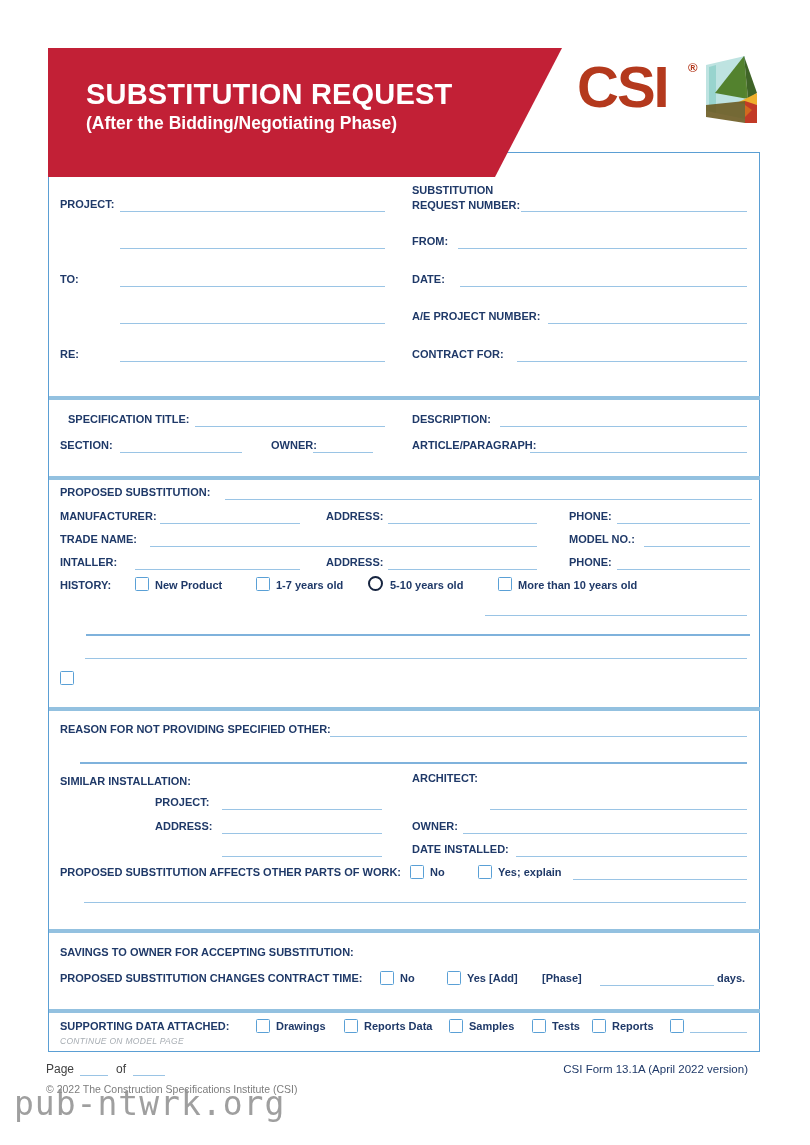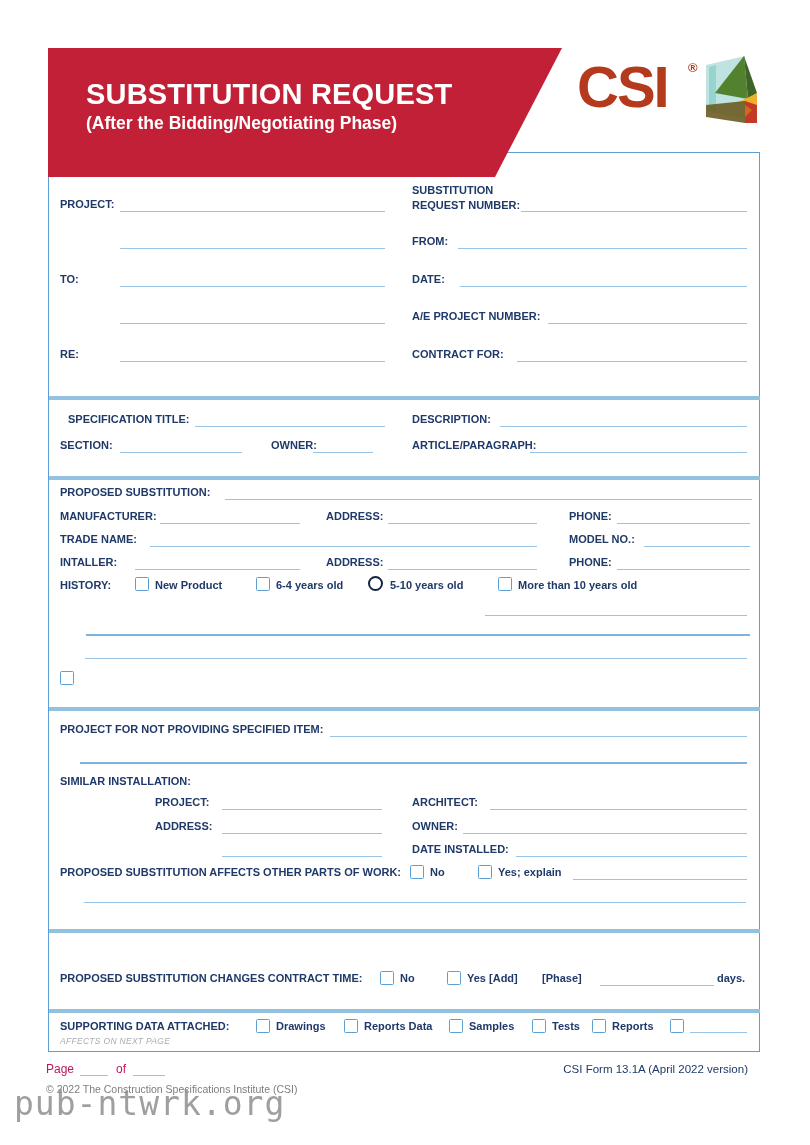--- a/index.html
+++ b/index.html
@@ -19,21 +19,21 @@
   #form-box{left:48px;top:152px;width:710px;height:898px;border:1.5px solid #5b9fd4;background:#ffffff;z-index:1;}
   .divider{left:49px;width:711px;height:3.5px;background:#93c1e0;z-index:2;}
   
   .lbl{font-size:11px;font-weight:bold;color:#1f3968;white-space:nowrap;z-index:5;line-height:13px;}
   .ln{height:0;border-bottom:1.5px solid #9ac4e5;z-index:5;}
   .ln.strong{border-bottom-color:#7fb2dc;border-bottom-width:2px;}
   .cb{width:12px;height:12px;border:1.5px solid #5aa0d6;border-radius:1.5px;background:#fff;z-index:5;}
   .rd{width:11px;height:11px;border:2.8px solid #16243f;border-radius:50%;background:#fff;z-index:5;}
   .note{font-size:8.5px;font-style:italic;color:#a7adb3;letter-spacing:.3px;z-index:5;}
   
-  .foot-navy{font-size:12px;color:#be185d;z-index:5;}
+  .foot-navy{font-size:12px;color:#404040;z-index:5;}
   .foot-version{font-size:11.5px;color:#1f3968;z-index:5;}
   .foot-copy{font-size:10.5px;color:#7d7d7d;z-index:5;}
   #watermark{left:14px;top:1084px;font-family:"DejaVu Sans Mono",monospace;font-size:33px;
              color:#8f8f8f;opacity:.85;letter-spacing:1px;z-index:6;white-space:nowrap;}
 </style>
 </head>
 <body>
 
 <div id="page">
 
@@ -111,56 +111,57 @@
   <div class="abs ln" style="left:135px;top:569px;width:165px"></div>
   <div class="abs lbl" style="left:326px;top:556px">ADDRESS:</div>
   <div class="abs ln" style="left:388px;top:569px;width:149px"></div>
   <div class="abs lbl" style="left:569px;top:556px">PHONE:</div>
   <div class="abs ln" style="left:617px;top:569px;width:133px"></div>
 
   <div class="abs lbl" style="left:60px;top:579px">HISTORY:</div>
   <div class="abs cb" style="left:135px;top:577px"></div>
   <div class="abs lbl" style="left:155px;top:579px">New Product</div>
   <div class="abs cb" style="left:256px;top:577px"></div>
-  <div class="abs lbl" style="left:276px;top:579px">6-4 years old</div>
+  <div class="abs lbl" style="left:276px;top:579px">1-7 years old</div>
   <div class="abs rd" style="left:368px;top:576px"></div>
   <div class="abs lbl" style="left:390px;top:579px">5-10 years old</div>
   <div class="abs cb" style="left:498px;top:577px"></div>
   <div class="abs lbl" style="left:518px;top:579px">More than 10 years old</div>
 
   <div class="abs ln" style="left:485px;top:615px;width:262px"></div>
   <div class="abs ln strong" style="left:86px;top:634px;width:664px"></div>
   <div class="abs ln" style="left:85px;top:658px;width:662px"></div>
   <div class="abs cb" style="left:60px;top:671px"></div>
 
-  <div class="abs lbl" style="left:60px;top:723px">PROJECT FOR NOT PROVIDING SPECIFIED ITEM:</div>
+  <div class="abs lbl" style="left:60px;top:723px">REASON FOR NOT PROVIDING SPECIFIED OTHER:</div>
   <div class="abs ln" style="left:330px;top:736px;width:417px"></div>
   <div class="abs ln strong" style="left:80px;top:762px;width:667px"></div>
 
   <div class="abs lbl" style="left:60px;top:775px">SIMILAR INSTALLATION:</div>
   <div class="abs lbl" style="left:155px;top:796px">PROJECT:</div>
   <div class="abs ln" style="left:222px;top:809px;width:160px"></div>
-  <div class="abs lbl" style="left:412px;top:796px">ARCHITECT:</div>
+  <div class="abs lbl" style="left:412px;top:772px">ARCHITECT:</div>
   <div class="abs ln" style="left:490px;top:809px;width:257px"></div>
   <div class="abs lbl" style="left:155px;top:820px">ADDRESS:</div>
   <div class="abs ln" style="left:222px;top:833px;width:160px"></div>
   <div class="abs lbl" style="left:412px;top:820px">OWNER:</div>
   <div class="abs ln" style="left:463px;top:833px;width:284px"></div>
   <div class="abs ln" style="left:222px;top:856px;width:160px"></div>
   <div class="abs lbl" style="left:412px;top:843px">DATE INSTALLED:</div>
   <div class="abs ln" style="left:516px;top:856px;width:231px"></div>
 
   <div class="abs lbl" style="left:60px;top:866px">PROPOSED SUBSTITUTION AFFECTS OTHER PARTS OF WORK:</div>
   <div class="abs cb" style="left:410px;top:865px"></div>
   <div class="abs lbl" style="left:430px;top:866px">No</div>
   <div class="abs cb" style="left:478px;top:865px"></div>
   <div class="abs lbl" style="left:498px;top:866px">Yes; explain</div>
   <div class="abs ln" style="left:573px;top:879px;width:174px"></div>
   <div class="abs ln" style="left:84px;top:902px;width:662px"></div>
 
+  <div class="abs lbl" style="left:60px;top:946px">SAVINGS TO OWNER FOR ACCEPTING SUBSTITUTION:</div>
   <div class="abs lbl" style="left:60px;top:972px">PROPOSED SUBSTITUTION CHANGES CONTRACT TIME:</div>
   <div class="abs cb" style="left:380px;top:971px"></div>
   <div class="abs lbl" style="left:400px;top:972px">No</div>
   <div class="abs cb" style="left:447px;top:971px"></div>
   <div class="abs lbl" style="left:467px;top:972px">Yes [Add]</div>
   <div class="abs lbl" style="left:542px;top:972px">[Phase]</div>
   <div class="abs ln" style="left:600px;top:985px;width:114px"></div>
   <div class="abs lbl" style="left:717px;top:972px">days.</div>
 
   <div class="abs lbl" style="left:60px;top:1020px">SUPPORTING DATA ATTACHED:</div>
@@ -169,21 +170,21 @@
   <div class="abs cb" style="left:344px;top:1019px"></div>
   <div class="abs lbl" style="left:364px;top:1020px">Reports Data</div>
   <div class="abs cb" style="left:449px;top:1019px"></div>
   <div class="abs lbl" style="left:469px;top:1020px">Samples</div>
   <div class="abs cb" style="left:532px;top:1019px"></div>
   <div class="abs lbl" style="left:552px;top:1020px">Tests</div>
   <div class="abs cb" style="left:592px;top:1019px"></div>
   <div class="abs lbl" style="left:612px;top:1020px">Reports</div>
   <div class="abs cb" style="left:670px;top:1019px"></div>
   <div class="abs ln" style="left:690px;top:1032px;width:57px"></div>
-  <div class="abs note" style="left:60px;top:1036px">AFFECTS ON NEXT PAGE</div>
+  <div class="abs note" style="left:60px;top:1036px">CONTINUE ON MODEL PAGE</div>
 
   <div class="abs foot-navy" style="left:46px;top:1062px">Page</div>
   <div class="abs ln" style="left:80px;top:1075px;width:28px"></div>
   <div class="abs foot-navy" style="left:116px;top:1062px">of</div>
   <div class="abs ln" style="left:133px;top:1075px;width:32px"></div>
   <div class="abs foot-version" style="right:62px;top:1063px">CSI Form 13.1A (April 2022 version)</div>
   <div class="abs foot-copy" style="left:46px;top:1083px">© 2022 The Construction Specifications Institute (CSI)</div>
   <div id="watermark" class="abs">pub-ntwrk.org</div>
 
 </div>

